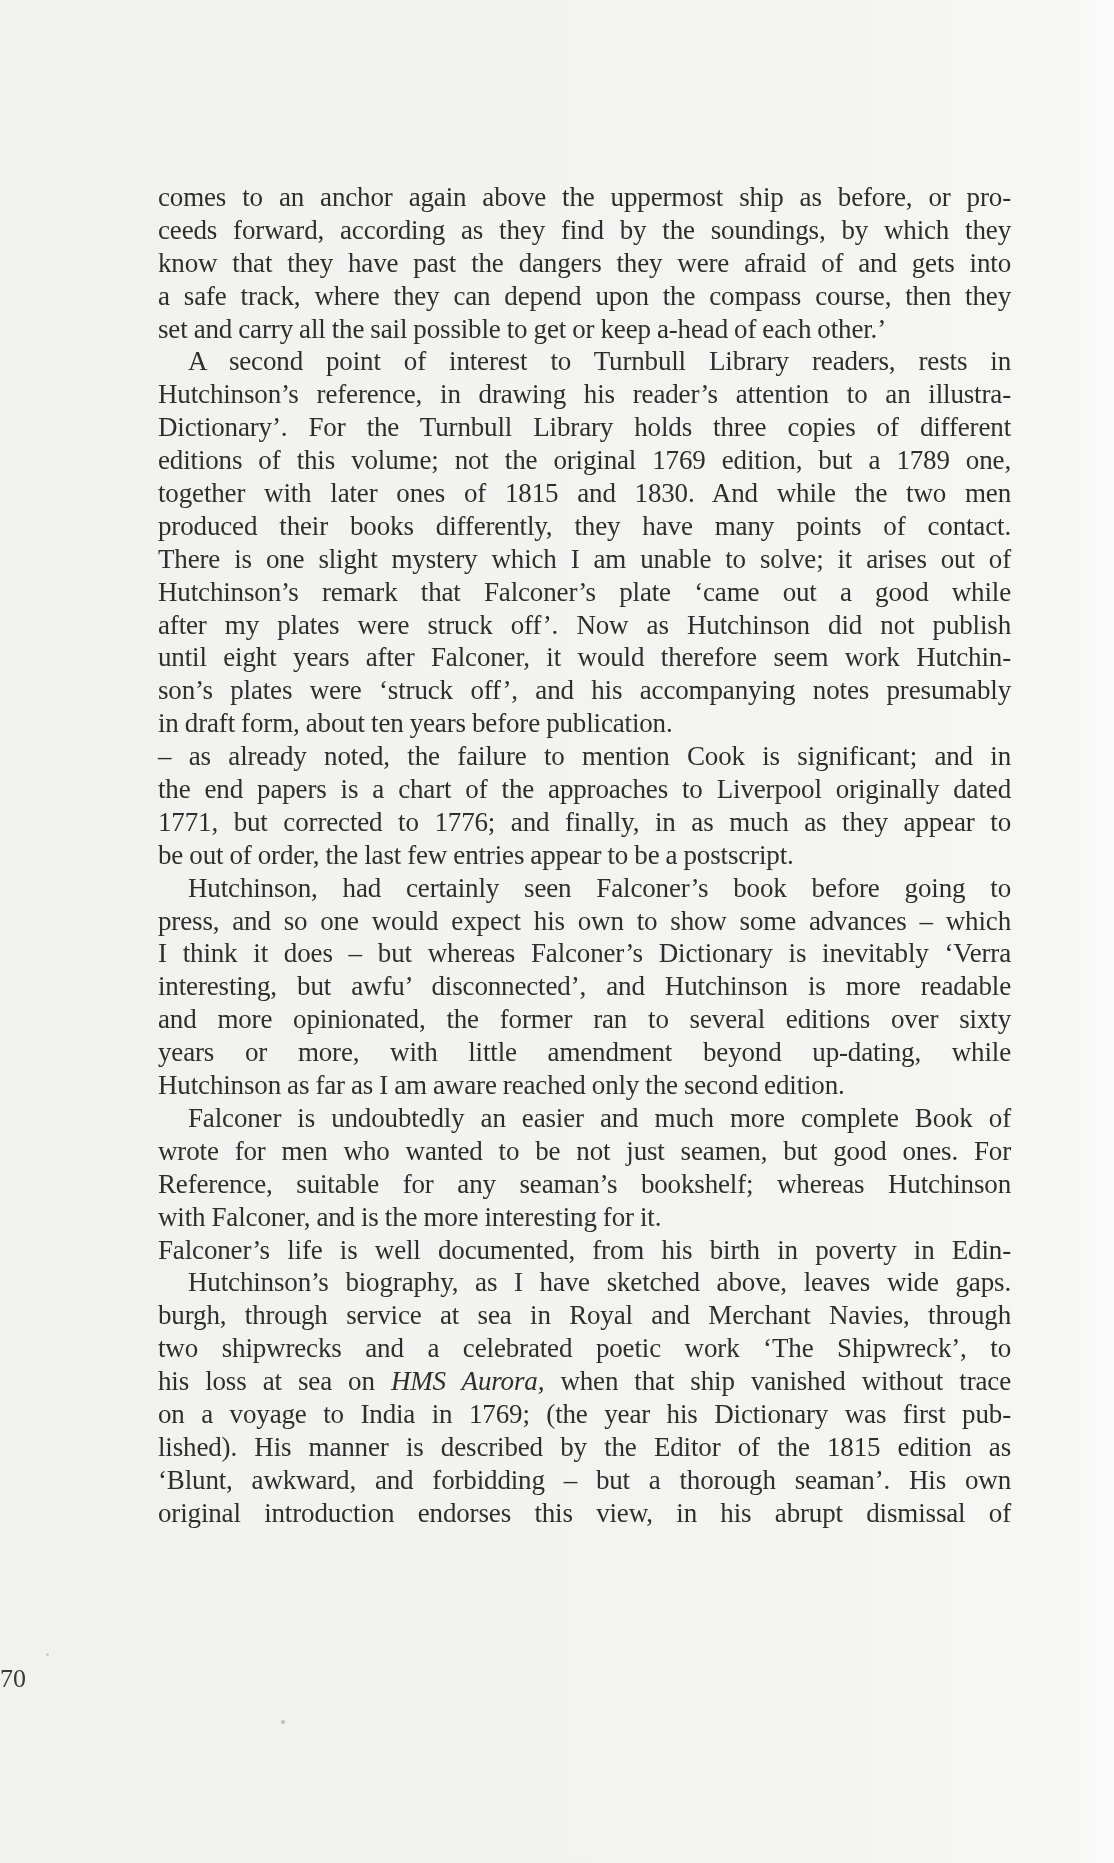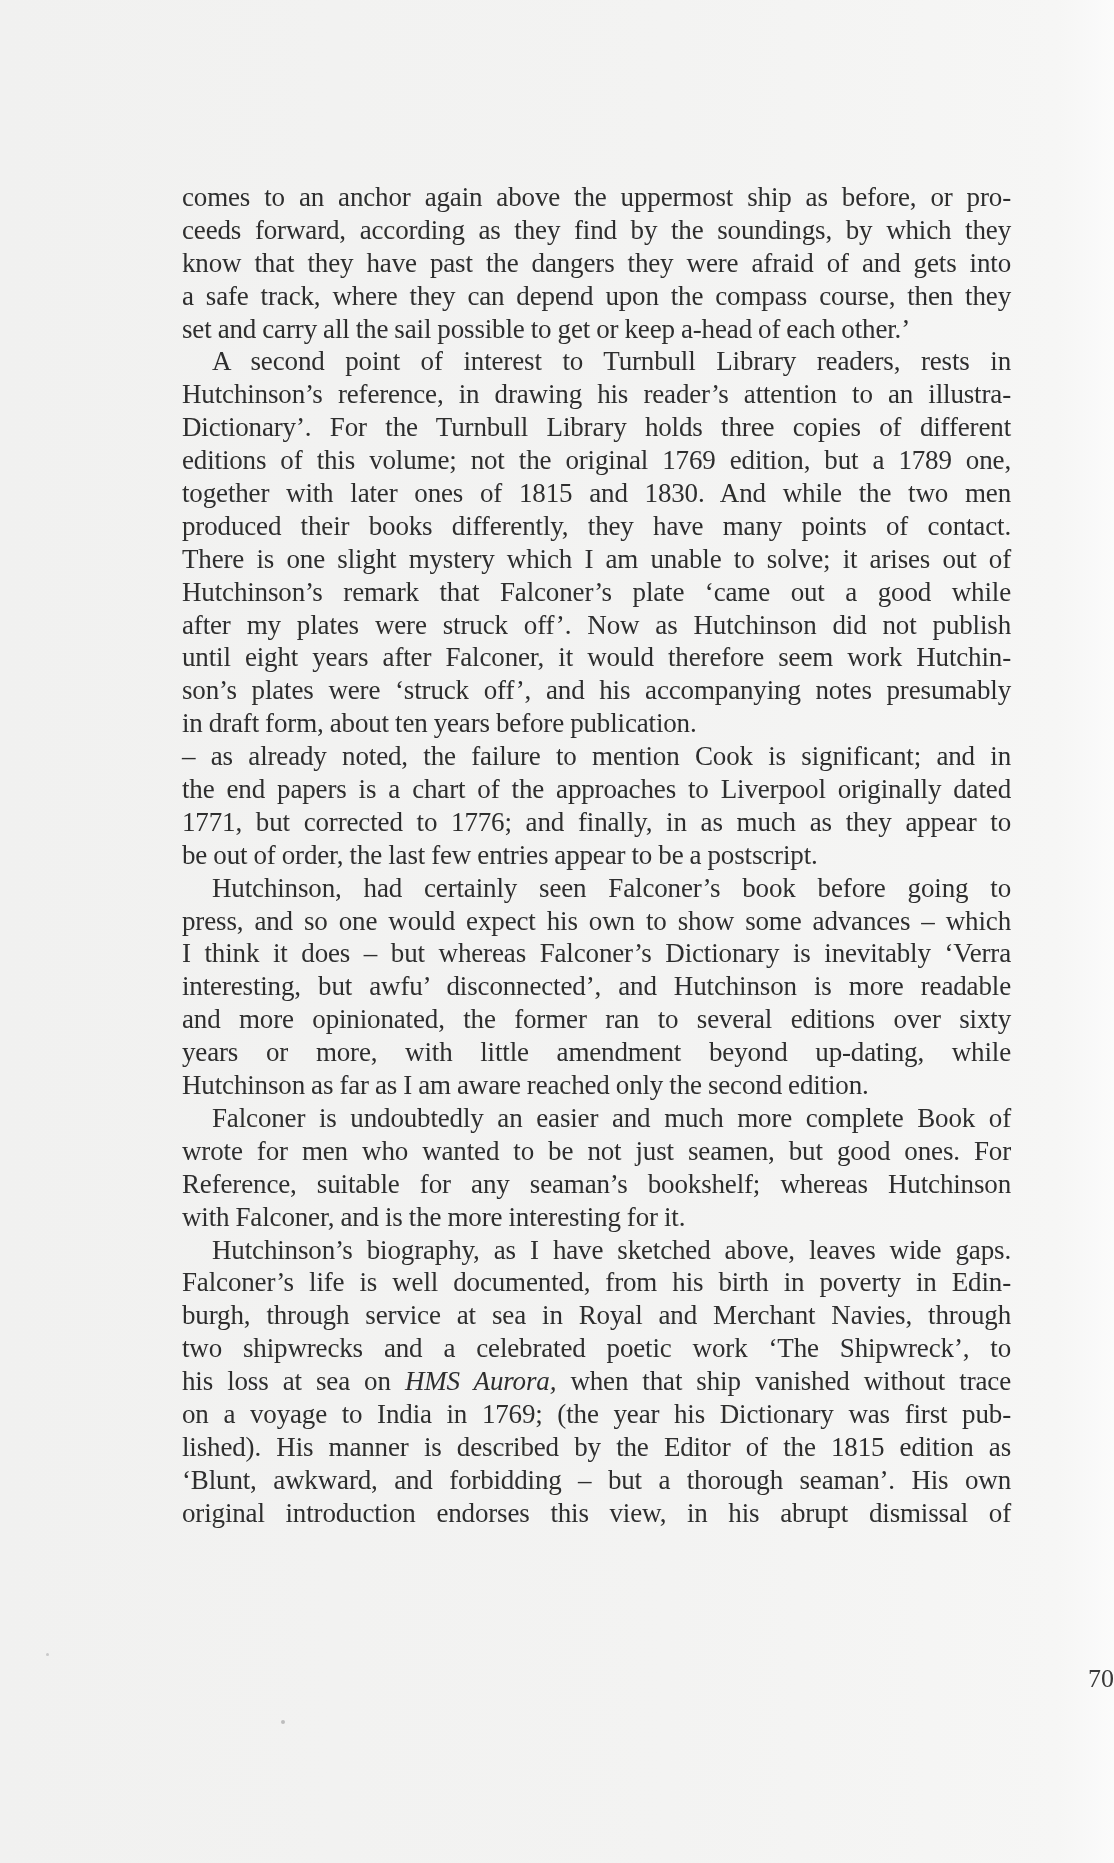--- a/index.html
+++ b/index.html
@@ -19,30 +19,29 @@
   .line {
     display: block;
     height: 32.9px;
     line-height: 32.9px;
     font-size: 27px;
     white-space: nowrap;
     text-align: justify;
     text-align-last: justify;
     letter-spacing: -0.15px;
     word-spacing: -0.5px;
-    margin-left: 24px;
   }
   .line.last { text-align-last: left; }
   .line.indent { padding-left: 30px; }
   .line i { font-style: italic; }
   .page-number {
     position: absolute;
     left: 0; width: 1114px;
     top: 1664px;
-    text-align: right;
+    text-align: left;
     font-size: 26px;
     color: #3a3a3a;
   }
   .speck {
     position: absolute; width: 3px; height: 3px; border-radius: 50%;
     background: #c9c9c9;
   }
 </style>
 </head>
 <body>
@@ -73,22 +72,22 @@
   <span class="line">press, and so one would expect his own to show some advances – which</span>
   <span class="line">I think it does – but whereas Falconer’s Dictionary is inevitably ‘Verra</span>
   <span class="line">interesting, but awfu’ disconnected’, and Hutchinson is more readable</span>
   <span class="line">and more opinionated, the former ran to several editions over sixty</span>
   <span class="line">years or more, with little amendment beyond up-dating, while</span>
   <span class="line last">Hutchinson as far as I am aware reached only the second edition.</span>
   <span class="line indent">Falconer is undoubtedly an easier and much more complete Book of</span>
   <span class="line">wrote for men who wanted to be not just seamen, but good ones. For</span>
   <span class="line">Reference, suitable for any seaman’s bookshelf; whereas Hutchinson</span>
   <span class="line last">with Falconer, and is the more interesting for it.</span>
+  <span class="line">Falconer’s life is well documented, from his birth in poverty in Edin-</span>
   <span class="line indent">Hutchinson’s biography, as I have sketched above, leaves wide gaps.</span>
-  <span class="line">Falconer’s life is well documented, from his birth in poverty in Edin-</span>
   <span class="line">burgh, through service at sea in Royal and Merchant Navies, through</span>
   <span class="line">two shipwrecks and a celebrated poetic work ‘The Shipwreck’, to</span>
   <span class="line"><span>his loss at sea on </span><i>HMS Aurora,</i><span> when that ship vanished without trace</span></span>
   <span class="line">on a voyage to India in 1769; (the year his Dictionary was first pub-</span>
   <span class="line">lished). His manner is described by the Editor of the 1815 edition as</span>
   <span class="line">‘Blunt, awkward, and forbidding – but a thorough seaman’. His own</span>
   <span class="line">original introduction endorses this view, in his abrupt dismissal of</span>
 </div>
 
 <div class="page-number">70</div>

